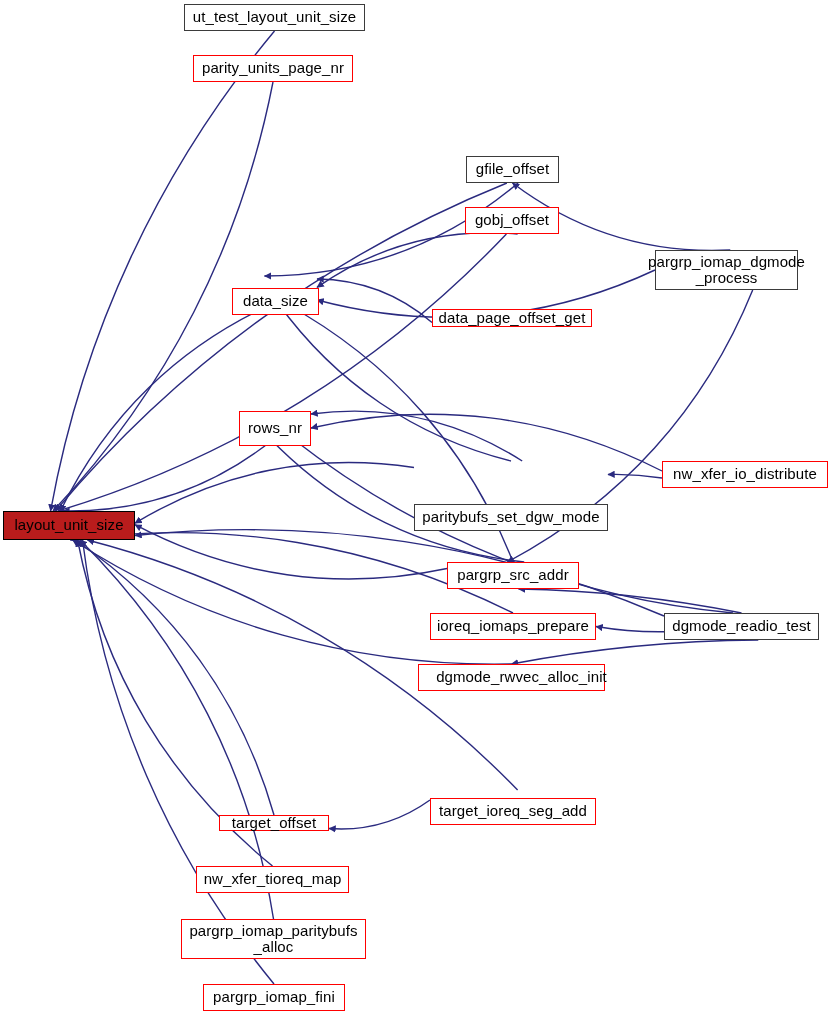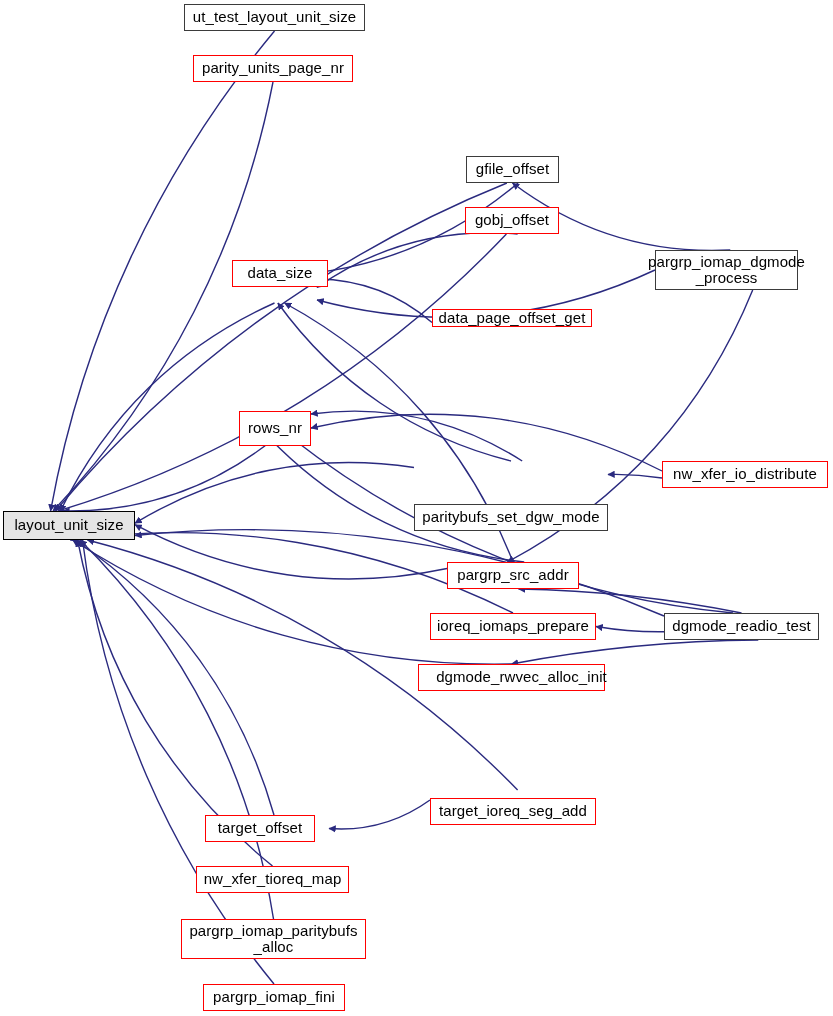--- a/index.html
+++ b/index.html
@@ -45,21 +45,21 @@
     line-height: 1.08;
     white-space: pre;
     letter-spacing: 0.1px;
     cursor: pointer;
   }
   .node.black {
     border: 1px solid #3b3b3b;
   }
   .node.current {
     border: 1px solid #000000;
-    background: #e5e5e5;
+    background: #b91c1c;
     cursor: default;
   }
   .node-label {
     display: block;
     padding: 0 4px;
   }
 </style>
 </head>
 <body>
 
@@ -107,29 +107,29 @@
       </g>
   </svg>
   <div id="node-layer">
       <div class="node current" style="left: 3px; top: 511px; width: 132px; height: 29px;"><span class="node-label">layout_unit_size</span></div>
       <div class="node black" style="left: 184px; top: 4px; width: 181px; height: 27px;"><span class="node-label">ut_test_layout_unit_size</span></div>
       <div class="node red" style="left: 193px; top: 55px; width: 160px; height: 27px;"><span class="node-label">parity_units_page_nr</span></div>
       <div class="node black" style="left: 466px; top: 156px; width: 93px; height: 27px;"><span class="node-label">gfile_offset</span></div>
       <div class="node red" style="left: 465px; top: 207px; width: 94px; height: 27px;"><span class="node-label">gobj_offset</span></div>
       <div class="node black" style="left: 655px; top: 250px; width: 143px; height: 40px;"><span class="node-label">pargrp_iomap_dgmode
 _process</span></div>
-      <div class="node red" style="left: 232px; top: 260px; width: 96px; height: 27px;"><span class="node-label">data_size</span></div>
+      <div class="node red" style="left: 232px; top: 288px; width: 87px; height: 27px;"><span class="node-label">data_size</span></div>
       <div class="node red" style="left: 432px; top: 309px; width: 160px; height: 18px;"><span class="node-label">data_page_offset_get</span></div>
       <div class="node red" style="left: 239px; top: 411px; width: 72px; height: 35px;"><span class="node-label">rows_nr</span></div>
       <div class="node black" style="left: 414px; top: 461px; width: 194px; height: 27px; margin-top: 43px;"><span class="node-label">paritybufs_set_dgw_mode</span></div>
       <div class="node red" style="left: 662px; top: 461px; width: 166px; height: 27px;"><span class="node-label">nw_xfer_io_distribute</span></div>
       <div class="node red" style="left: 447px; top: 562px; width: 132px; height: 27px;"><span class="node-label">pargrp_src_addr</span></div>
       <div class="node red" style="left: 430px; top: 613px; width: 166px; height: 27px;"><span class="node-label">ioreq_iomaps_prepare</span></div>
       <div class="node black" style="left: 664px; top: 613px; width: 155px; height: 27px;"><span class="node-label">dgmode_readio_test</span></div>
       <div class="node red" style="left: 418px; top: 664px; width: 187px; height: 27px; padding-left: 20px;"><span class="node-label">dgmode_rwvec_alloc_init</span></div>
       <div class="node red" style="left: 430px; top: 790px; width: 166px; height: 27px; margin-top: 8px;"><span class="node-label">target_ioreq_seg_add</span></div>
-      <div class="node red" style="left: 205px; top: 815px; width: 110px; height: 27px;"><span class="node-label">target_offset</span></div>
+      <div class="node red" style="left: 219px; top: 815px; width: 110px; height: 16px;"><span class="node-label">target_offset</span></div>
       <div class="node red" style="left: 196px; top: 866px; width: 153px; height: 27px;"><span class="node-label">nw_xfer_tioreq_map</span></div>
       <div class="node red" style="left: 181px; top: 919px; width: 185px; height: 40px;"><span class="node-label">pargrp_iomap_paritybufs
 _alloc</span></div>
       <div class="node red" style="left: 203px; top: 984px; width: 142px; height: 27px;"><span class="node-label">pargrp_iomap_fini</span></div>
     </div>
 </div>
 
 </body></html>

